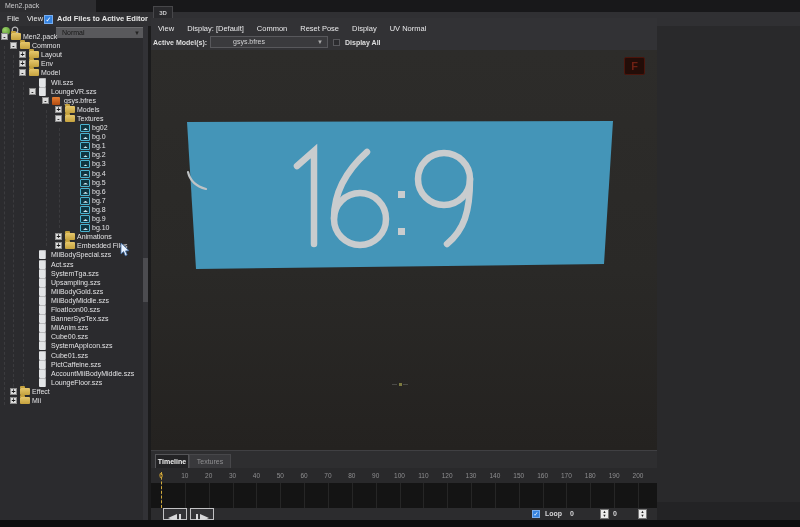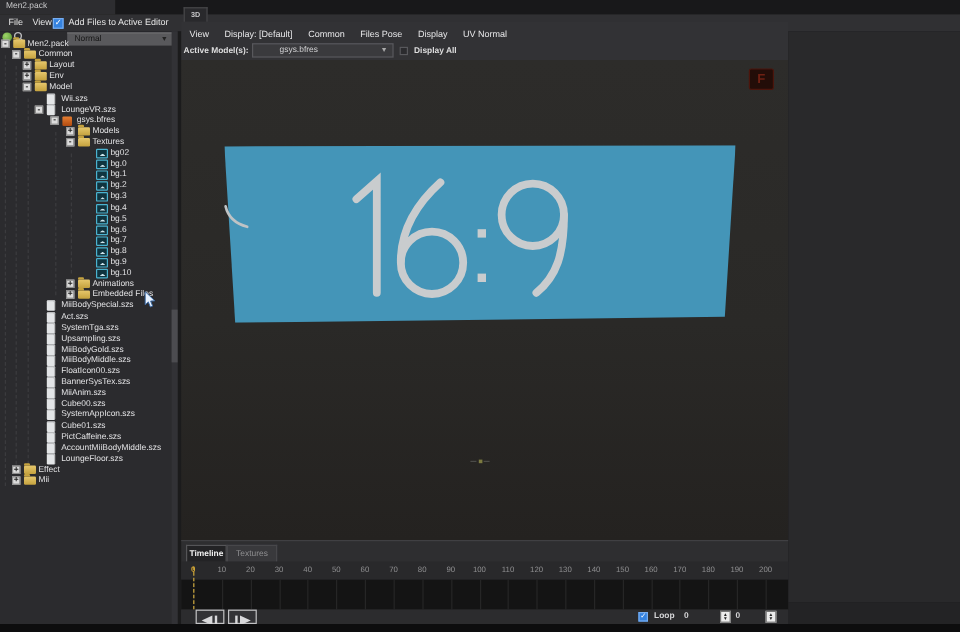--- a/index.html
+++ b/index.html
@@ -9,21 +9,21 @@
   #app { position:relative; width:800px; height:527px; }
 
   
   #top-strip { left:0; top:0; width:800px; height:12px; background:#18181a; }
   #doc-tab { left:0; top:0; width:96px; height:12px; background:#2d2d30; color:#c9c9cb;
     font-size:7px; line-height:12px; padding-left:5px; }
   #header-band { left:0; top:12px; width:800px; height:14px; background:#303033; }
   .menu-word { position:absolute; top:0; height:14px; line-height:14px; font-size:7.5px; color:#e6e6e6; }
   #chk-addfiles { left:44px; top:3px; width:9px; height:9px; background:#3583e0; border:1px solid #78aef0;
     color:#fff; font-size:7px; line-height:8px; text-align:center; }
-  #lbl-addfiles { left:57px; font-weight:normal; }
+  #lbl-addfiles { left:57px; font-weight:bold; }
 
   
   #left-panel { left:0; top:26px; width:148px; height:494px; background:#2b2b2e; }
   #green-icon { left:2px; top:1px; width:8px; height:8px; border-radius:50%;
     background:radial-gradient(circle at 35% 35%, #9ed46a, #4f8f2a); }
   #mode-select { left:56px; top:1px; width:88px; height:11px; background:#59595c; border-top:1px solid #6e6e70;
     color:#161616; font-size:7px; line-height:10px; padding-left:6px; }
   #mode-caret { position:absolute; right:4px; top:0; color:#222; font-size:6px; line-height:10px; }
   #tree { left:0; top:6px; width:142px; height:382px; }
   .tree-row { position:absolute; left:0; width:142px; height:9px; }
@@ -320,21 +320,21 @@
     </svg>
   </div>
 
   <div class="abs" id="vp-tab3d">3D</div>
 
   <div class="abs" id="vp-chrome">
     <div id="vp-menu">
       <span>View</span>
       <span>Display: [Default]</span>
       <span>Common</span>
-      <span>Files Pose</span>
+      <span>Reset Pose</span>
       <span>Display</span>
       <span>UV Normal</span>
     </div>
     <span id="active-model-label">Active Model(s):</span>
     <div id="active-model-select">
       <span>gsys.bfres</span>
       <span id="active-model-caret">▼</span>
     </div>
     <span id="chk-displayall"></span>
     <span id="lbl-displayall">Display All</span>

